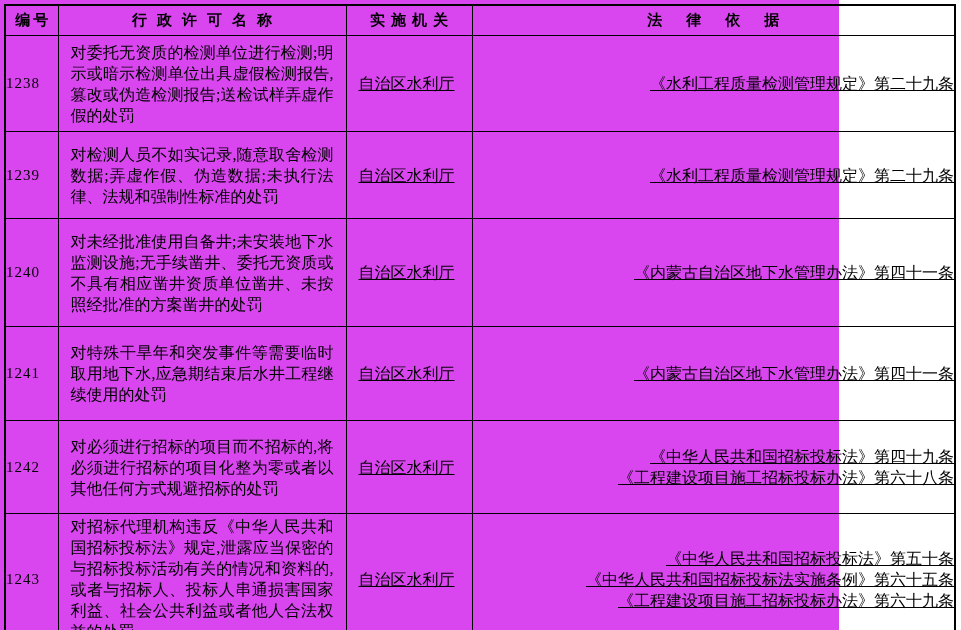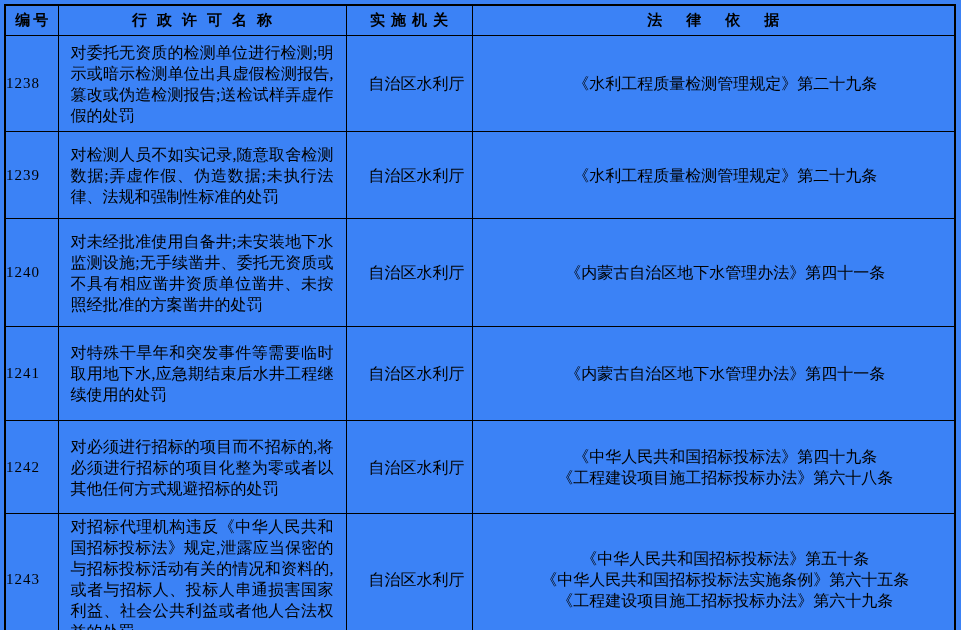--- a/index.html
+++ b/index.html
@@ -5,23 +5,23 @@
   html, body {
     margin: 0;
     padding: 0;
     background: #ffffff;
     width: 961px;
     height: 630px;
     overflow: hidden;
   }
   .sheet {
     position: relative;
-    width: 961px;
+    width: 839px;
     height: 630px;
-    background: #3b82f6;
+    background: #d946ef;
     font-family: "Liberation Serif", "DejaVu Serif", serif;
     color: #000000;
   }
   table.permits {
     position: absolute;
     left: 4px;
     top: 4px;
     width: 952px;
     border-collapse: collapse;
     table-layout: fixed;
@@ -51,25 +51,27 @@
     text-align: left;
     font-size: 15px;
     letter-spacing: 1px;
   }
   .c-name {
     text-align: justify;
     padding: 2px 12px;
   }
   .c-agency {
     text-align: left;
-    padding-left: 22px;
+    padding-left: 12px;
+    text-decoration: underline;
   }
   .c-legal {
-    text-align: center;
+    text-align: right;
     padding-left: 24px;
+    text-decoration: underline;
   }
   .c-legal .legal-line {
     white-space: nowrap;
   }
 </style>
 </head>
 <body>
 
 <div class="sheet">
   <table class="permits">

